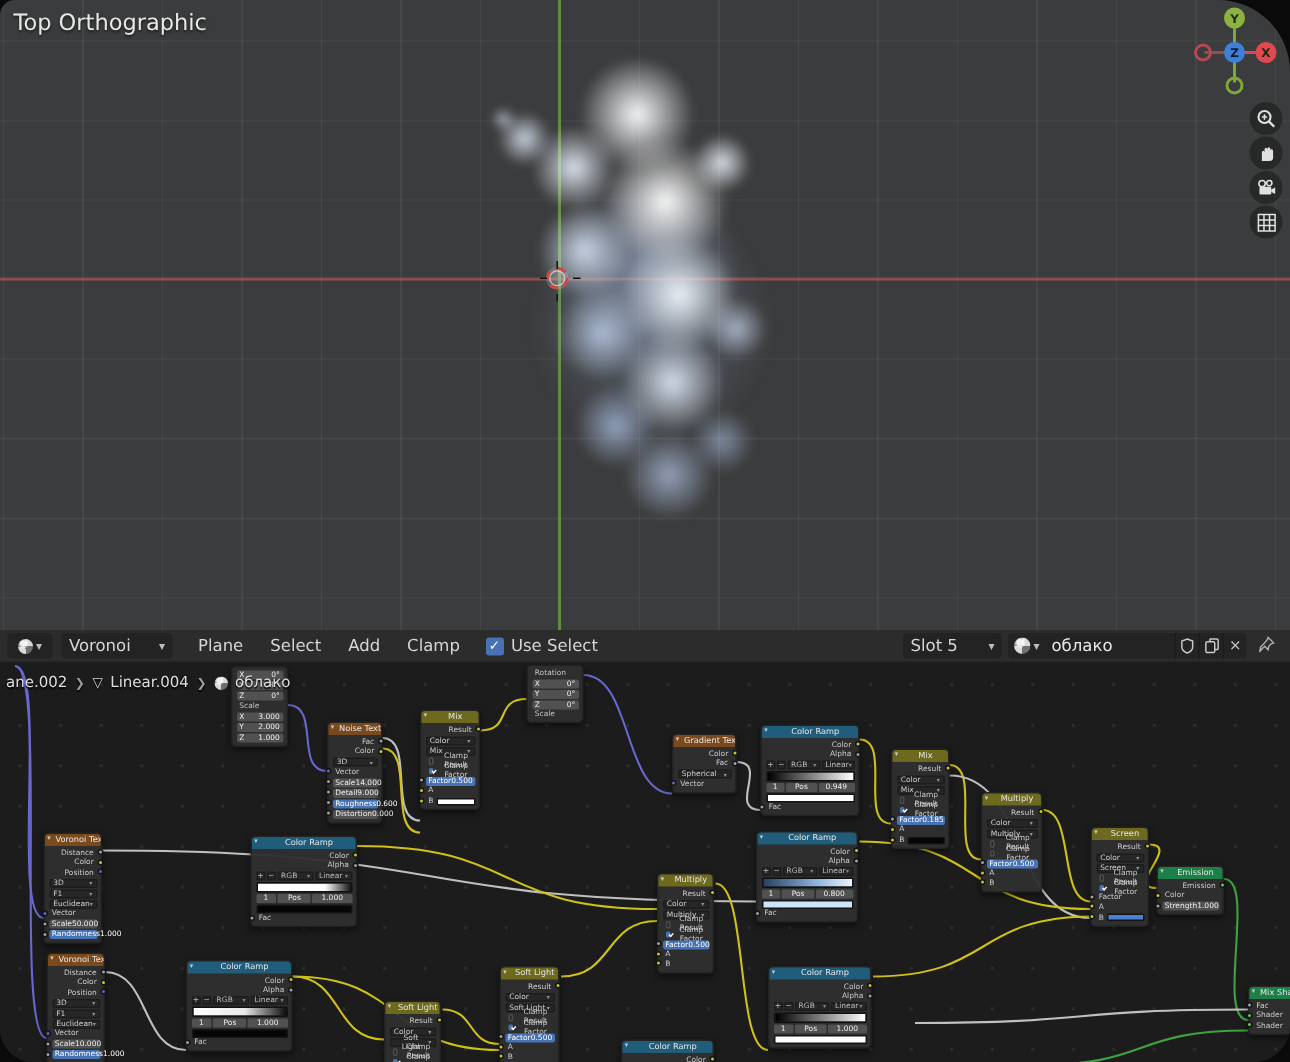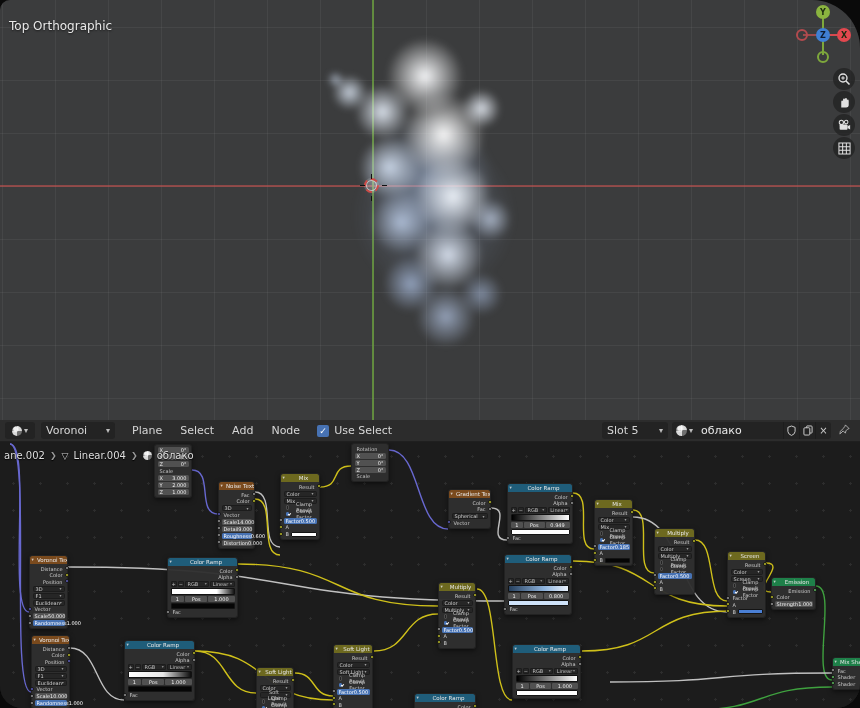--- a/index.html
+++ b/index.html
@@ -10,21 +10,21 @@
   
   #viewport{position:absolute;left:0;top:0;width:860px;height:420px;background:#3b3c3d;overflow:hidden;}
   #vgrid{position:absolute;inset:0;
     background-image:
       repeating-linear-gradient(to right, rgba(255,255,255,.05) 0 1px, transparent 1px 53px),
       repeating-linear-gradient(to bottom, rgba(255,255,255,.05) 0 1px, transparent 1px 53px);
     background-position:2px 27px;}
   #axis-y{position:absolute;left:372px;top:0;width:1.5px;height:420px;background:rgba(106,157,62,.8);}
   #axis-x{position:absolute;left:0;top:185px;width:860px;height:1.5px;background:rgba(196,80,78,.6);}
 
-  .overlay-text{position:absolute;left:9px;top:19px;color:#e8e8e8;font-size:12px;line-height:14px;text-shadow:0 1px 2px rgba(0,0,0,.6);}
+  .overlay-text{position:absolute;left:9px;top:8px;color:#e8e8e8;font-size:15px;line-height:14px;text-shadow:0 1px 2px rgba(0,0,0,.6);}
   .overlay-text div{white-space:nowrap;}
 
   
   #cloud{position:absolute;left:312px;top:34px;width:235px;height:325px;filter:blur(3px);
     background:
       radial-gradient(circle 26px at 16% 18%, rgba(225,236,250,.85), transparent 70%),
       radial-gradient(circle 12px at 10% 14%, rgba(210,224,244,.7), transparent 70%),
       radial-gradient(circle 55px at 48% 13%, rgba(252,253,255,.97), transparent 70%),
       radial-gradient(circle 40px at 30% 24%, rgba(232,240,251,.92), transparent 70%),
       radial-gradient(circle 60px at 56% 31%, rgba(255,255,255,.96), transparent 70%),
@@ -180,21 +180,21 @@
       <span class="matball" style="width:10px;height:10px;"></span>
       <span class="chev">▾</span>
     </div>
     <div id="shading-select">
       <span>Voronoi</span>
       <span class="chev">▾</span>
     </div>
     <div class="menu" style="margin-left:8px;">Plane</div>
     <div class="menu">Select</div>
     <div class="menu">Add</div>
-    <div class="menu">Node</div>
+    <div class="menu">Clamp</div>
     <div id="use-nodes">
       <span class="cbx">✓</span>
       <span>Use Select</span>
     </div>
     <div id="slot-select">
       <span>Slot 5</span>
       <span class="chev">▾</span>
     </div>
     <div id="mat-group">
       <span style="display:flex;align-items:center;gap:2px;padding:0 4px;">

